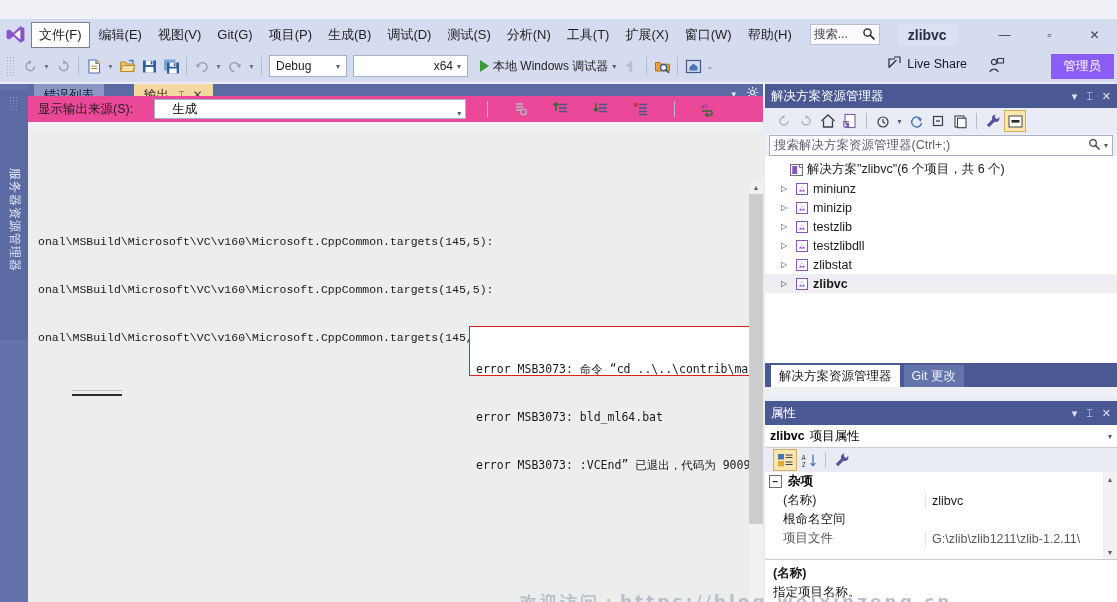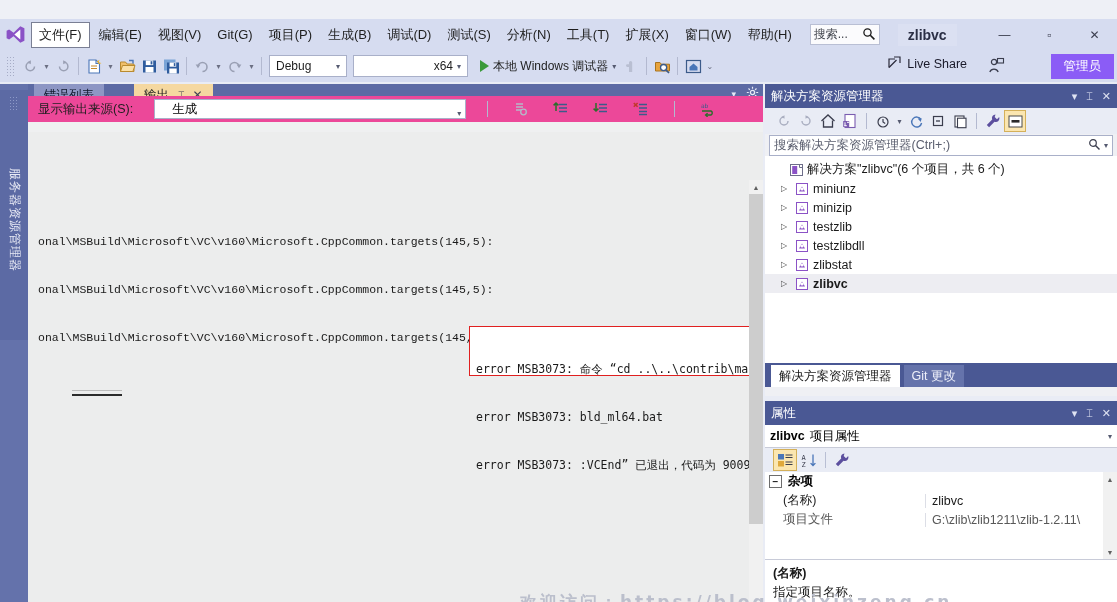--- a/index.html
+++ b/index.html
@@ -695,20 +695,24 @@
 
     <div class="pr-grid">
       <div class="pr-cat">
         <span class="exp">−</span>
         <span>杂项</span>
       </div>
       <div class="pr-row">
         <span class="k">(名称)</span>
         <span class="v">zlibvc</span>
       </div>
+      <div class="pr-row">
+        <span class="k">根命名空间</span>
+        <span class="v"></span>
+      </div>
       <div class="pr-row dim">
         <span class="k">项目文件</span>
         <span class="v">G:\zlib\zlib1211\zlib-1.2.11\</span>
       </div>
       <div class="pr-sb">
         <div class="up">▲</div>
         <div class="dn">▼</div>
       </div>
     </div>
 

